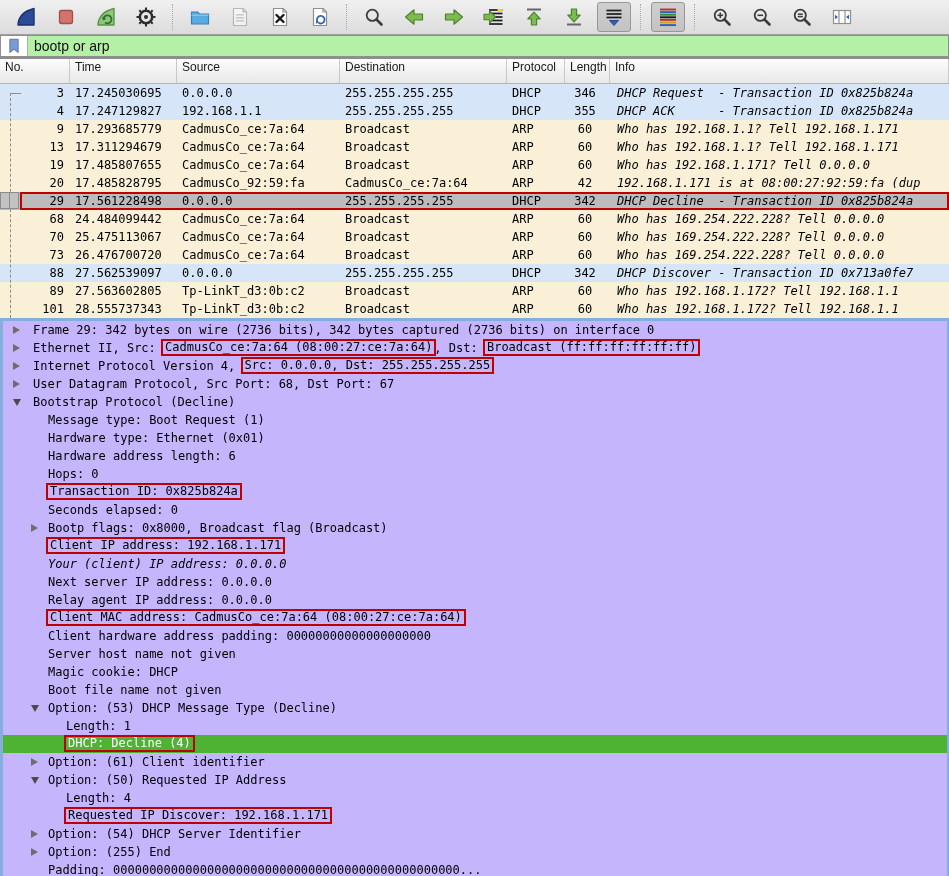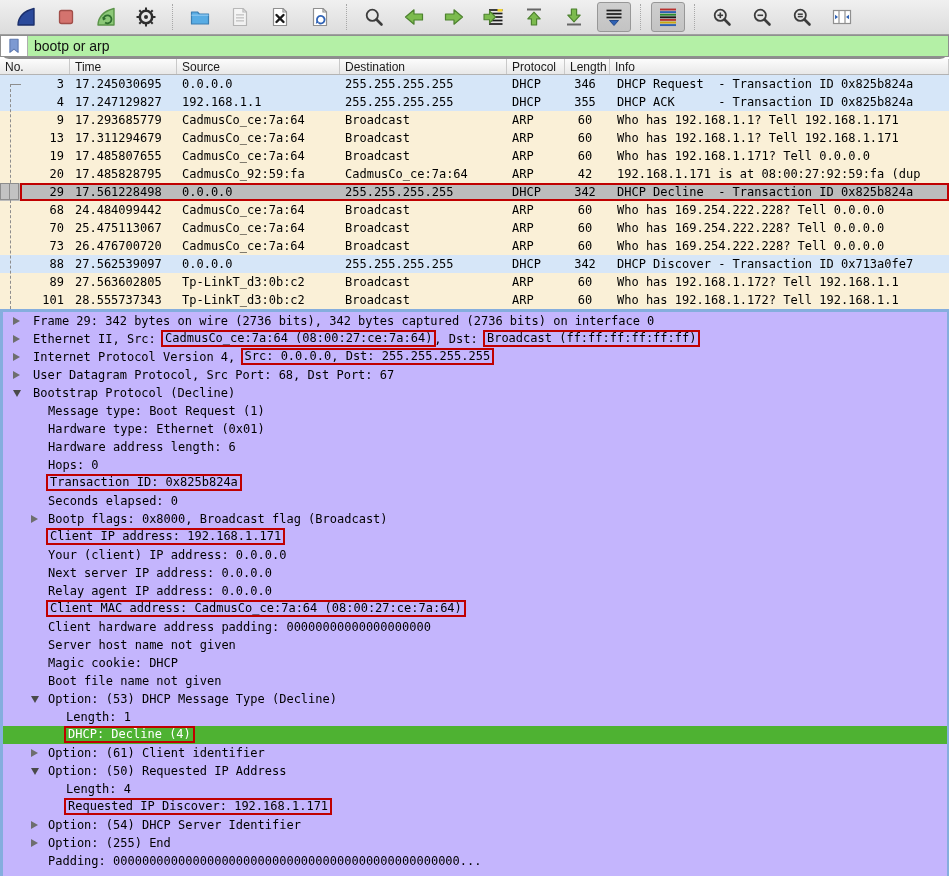--- a/index.html
+++ b/index.html
@@ -19,34 +19,34 @@
   .tbtn{
     width:32px;height:28px;display:flex;align-items:center;justify-content:center;
     margin:0 3px;border:1px solid transparent;border-radius:3px;flex:none;
   }
   .tbtn.pressed{background:linear-gradient(#cfcfcf,#c3c3c3);border-color:#979797;}
   .tbtn.disabled{opacity:.55;}
   .tsep{width:1px;height:26px;margin:0 6px;border-left:1px dotted #a8a8a8;flex:none;}
   
   .filterbar{
     height:24px;box-sizing:border-box;background:linear-gradient(#e9e9e9,#dadada);
-    border-bottom:2px solid #8d8d8d;display:flex;align-items:stretch;padding:0;border-radius:9px;
+    border-bottom:2px solid #8d8d8d;display:flex;align-items:stretch;padding:0;
   }
   .filter-field{flex:1;display:flex;border:1px solid #8f8f8f;margin:0;background:var(--filter-green);}
   .bookmark-btn{
     width:26px;background:#fff;border-right:1px solid #aeaeae;
     display:flex;align-items:center;justify-content:center;flex:none;
   }
   .filter-input{
     flex:1;border:0;outline:0;background:transparent;
     font-family:"Liberation Sans",sans-serif;font-size:14px;color:#111;padding:0 6px;
   }
   
   .plist-header{
-    height:16px;box-sizing:border-box;
+    height:25px;box-sizing:border-box;
     background:linear-gradient(#fcfcfc,#e8e8e8);
     border-bottom:1px solid #b3b3b3;
     display:grid;grid-template-columns:70px 107px 163px 167px 58px 45px 1fr;
     font-size:12px;color:#1a1a1a;
   }
   .hcell{border-right:1px solid #c9c9c9;padding:1px 0 0 5px;white-space:nowrap;overflow:hidden;}
   .rows{position:relative;height:234px;background:#fff;}
   .prow{
     height:18px;display:grid;grid-template-columns:70px 107px 163px 167px 58px 45px 1fr;
     font-family:"DejaVu Sans Mono","Liberation Mono",monospace;font-size:12px;line-height:18px;
@@ -61,21 +61,21 @@
     border:1px solid #8d8d8d;box-sizing:border-box;z-index:2;
   }
   .prow.selected::after{ 
     content:"";position:absolute;left:20px;right:0;top:0;bottom:0;
     border:2px solid var(--red);box-sizing:border-box;pointer-events:none;z-index:3;
   }
   .cell{overflow:hidden;}
   .c-no{text-align:right;padding-right:6px;}
   .c-time,.c-src,.c-dst,.c-proto{padding-left:5px;}
   .c-len{text-align:center;padding-right:5px;}
-  .c-info{padding-left:7px;}
+  .c-info{padding-left:7px;font-style:italic;}
   .conv-line{position:absolute;left:10px;top:9px;bottom:0;border-left:1px dashed #8d8d8d;z-index:1;}
   .conv-tick{position:absolute;left:10px;top:9px;width:11px;border-top:1px solid #8d8d8d;z-index:1;}
   
   .details{
     height:687px;box-sizing:border-box;background:#c4b5fd;
     border:3px solid var(--focus);border-right-width:2px;border-bottom-width:2px;
     overflow:hidden;
   }
   .dline{
     height:18px;line-height:18px;position:relative;white-space:pre;
@@ -312,21 +312,21 @@
       <div class="dline"><span class="twisty collapsed" style="left: 10px;"></span><span class="dtext" style="margin-left: 30px;"><span>User Datagram Protocol, Src Port: 68, Dst Port: 67</span></span></div>
       <div class="dline"><span class="twisty expanded" style="left: 10px;"></span><span class="dtext" style="margin-left: 30px;"><span>Bootstrap Protocol (Decline)</span></span></div>
       <div class="dline"><span class="dtext" style="margin-left: 45px;"><span>Message type: Boot Request (1)</span></span></div>
       <div class="dline"><span class="dtext" style="margin-left: 45px;"><span>Hardware type: Ethernet (0x01)</span></span></div>
       <div class="dline"><span class="dtext" style="margin-left: 45px;"><span>Hardware address length: 6</span></span></div>
       <div class="dline"><span class="dtext" style="margin-left: 45px;"><span>Hops: 0</span></span></div>
       <div class="dline"><span class="dtext" style="margin-left: 45px;"><span class="rbox">Transaction ID: 0x825b824a</span></span></div>
       <div class="dline"><span class="dtext" style="margin-left: 45px;"><span>Seconds elapsed: 0</span></span></div>
       <div class="dline"><span class="twisty collapsed" style="left: 28px;"></span><span class="dtext" style="margin-left: 45px;"><span>Bootp flags: 0x8000, Broadcast flag (Broadcast)</span></span></div>
       <div class="dline"><span class="dtext" style="margin-left: 45px;"><span class="rbox">Client IP address: 192.168.1.171</span></span></div>
-      <div class="dline"><span class="dtext" style="margin-left: 45px;"><span>Your (client) IP address: 0.0.0.0</span></span></div>
+      <div class="dline"><span class="dtext" style="margin-left: 45px; font-style: italic;"><span>Your (client) IP address: 0.0.0.0</span></span></div>
       <div class="dline"><span class="dtext" style="margin-left: 45px;"><span>Next server IP address: 0.0.0.0</span></span></div>
       <div class="dline"><span class="dtext" style="margin-left: 45px;"><span>Relay agent IP address: 0.0.0.0</span></span></div>
       <div class="dline"><span class="dtext" style="margin-left: 45px;"><span class="rbox">Client MAC address: CadmusCo_ce:7a:64 (08:00:27:ce:7a:64)</span></span></div>
       <div class="dline"><span class="dtext" style="margin-left: 45px;"><span>Client hardware address padding: 00000000000000000000</span></span></div>
       <div class="dline"><span class="dtext" style="margin-left: 45px;"><span>Server host name not given</span></span></div>
       <div class="dline"><span class="dtext" style="margin-left: 45px;"><span>Magic cookie: DHCP</span></span></div>
       <div class="dline"><span class="dtext" style="margin-left: 45px;"><span>Boot file name not given</span></span></div>
       <div class="dline"><span class="twisty expanded" style="left: 28px;"></span><span class="dtext" style="margin-left: 45px;"><span>Option: (53) DHCP Message Type (Decline)</span></span></div>
       <div class="dline"><span class="dtext" style="margin-left: 63px;"><span>Length: 1</span></span></div>
       <div class="dline selected"><span class="dtext" style="margin-left: 63px;"><span class="rbox">DHCP: Decline (4)</span></span></div>

